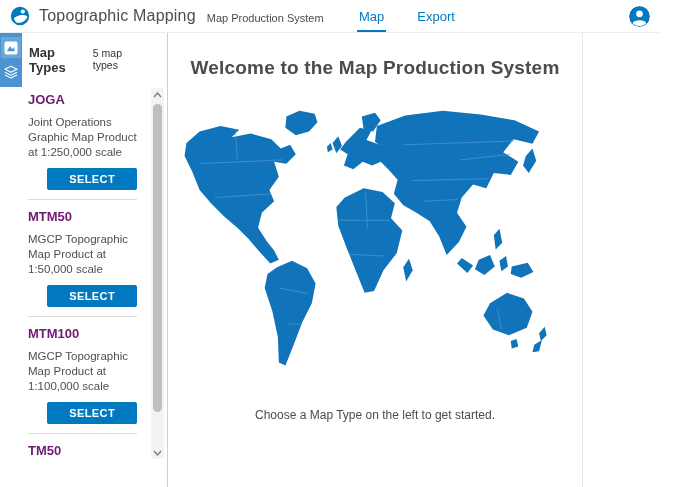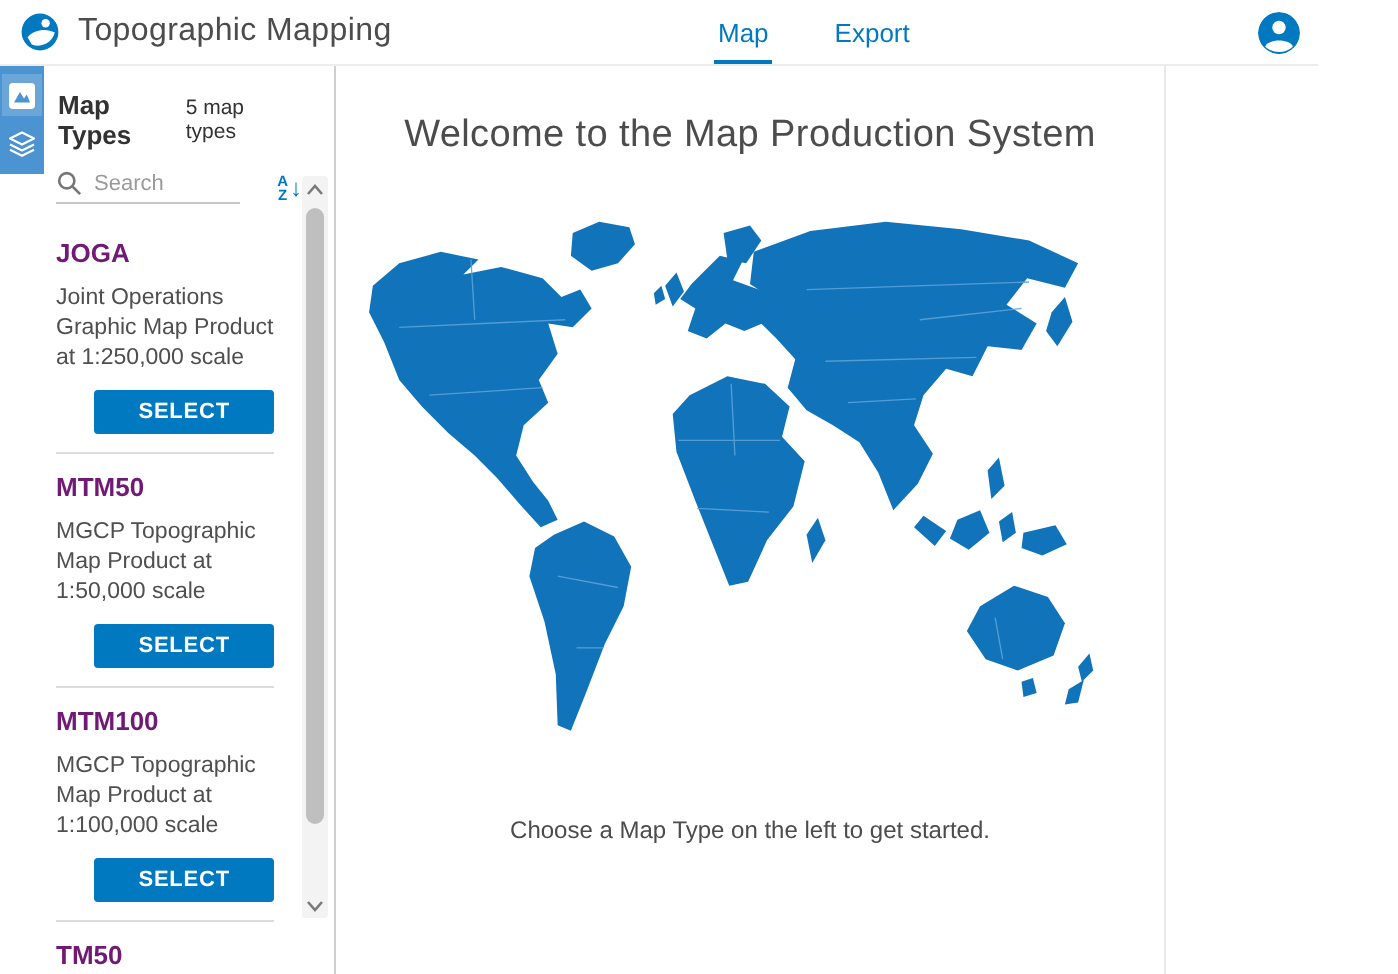--- a/index.html
+++ b/index.html
@@ -55,39 +55,40 @@
   .scrollbar { position: absolute; top: 55px; right: 3px; width: 13px; height: 371px;
     background: #f3f3f3; border-radius: 2px; z-index: 2; }
   .sb-btn { height: 13px; display: flex; align-items: center; justify-content: center; cursor: pointer; }
   .sb-btn.down { position: absolute; bottom: 0; left: 0; right: 0; }
   .sb-thumb { position: absolute; top: 16px; left: 2px; width: 9px; height: 308px;
     background: #bfbfbf; border-radius: 5px; cursor: grab; }
 
   
   .main { width: 415px; flex: 0 0 415px; border-right: 1px solid #e8e8e8; background: #fff;
     display: flex; flex-direction: column; align-items: center; }
-  .welcome { margin-top: 24px; font-size: 19px; font-weight: 400; color: #4c4c4c; letter-spacing: .2px; }
+  .welcome { margin-top: 24px; font-size: 19px; font-weight: 700; color: #4c4c4c; letter-spacing: .2px; }
   .worldmap { margin-top: 28px; }
   .instruction { margin-top: 18px; font-size: 12px; color: #4c4c4c; }
   .right-spacer { flex: 1; background: #fff; }
 </style>
 </head>
 <body>
 
 <div class="app">
 
   <div class="header">
     <span class="logo">
       <svg viewBox="0 0 20 20" width="20" height="20">
         <circle cx="10" cy="10" r="9.2" fill="#0079c1"></circle>
         <path d="M3.8,12.6 C7,8.8 13.2,7.9 17.4,10.3 C16.2,15.2 10.8,18.2 5.9,16.2 Z" fill="#fff"></path>
         <circle cx="12.8" cy="5.6" r="2.1" fill="#fff"></circle>
       </svg>
     </span>
     <span class="app-title">Topographic Mapping</span>
+    <span class="app-subtitle">Map Production System</span>
     <nav class="tabs">
       <a class="tab active">Map</a>
       <a class="tab">Export</a>
     </nav>
     <span class="avatar">
       <svg viewBox="0 0 20 20" width="21" height="21">
         <circle cx="10" cy="10" r="10" fill="#0079c1"></circle>
         <circle cx="10" cy="7.4" r="3.2" fill="#fff"></circle>
         <path d="M3.4,16.6 C4.4,12.6 15.6,12.6 16.6,16.6 A10,10 0 0 1 3.4,16.6 Z" fill="#fff"></path>
       </svg>
@@ -112,35 +113,20 @@
             <path d="M1,9.9 L7,12.9 L13,9.9"></path>
           </svg>
         </div>
       </div>
 
       <div class="panel-header">
         <span class="panel-title">Map Types</span>
         <span class="panel-count">5 map types</span>
       </div>
 
-      <div class="search-row">
-        <div class="search-box">
-          <span style="display:inline-flex;">
-            <svg viewBox="0 0 14 14" width="13" height="13" fill="none" stroke="#767676" stroke-width="1.4">
-              <circle cx="5.8" cy="5.8" r="4.1"></circle>
-              <line x1="9" y1="9" x2="13" y2="13"></line>
-            </svg>
-          </span>
-          <input type="text" placeholder="Search" style="">
-        </div>
-        <span class="sort">
-          <span class="az">A<br>Z</span>
-            <span class="arr">↓</span>
-        </span>
-      </div>
 
       <div class="list" id="map-type-list">
           <div class="map-item">
             <div class="map-item-title">JOGA</div>
             <div class="map-item-desc">Joint Operations Graphic Map Product at 1:250,000 scale</div>
             <div class="btn-row"><button class="select-btn">SELECT</button></div>
           </div>
           <div class="map-item">
             <div class="map-item-title">MTM50</div>
             <div class="map-item-desc">MGCP Topographic Map Product at 1:50,000 scale</div>

